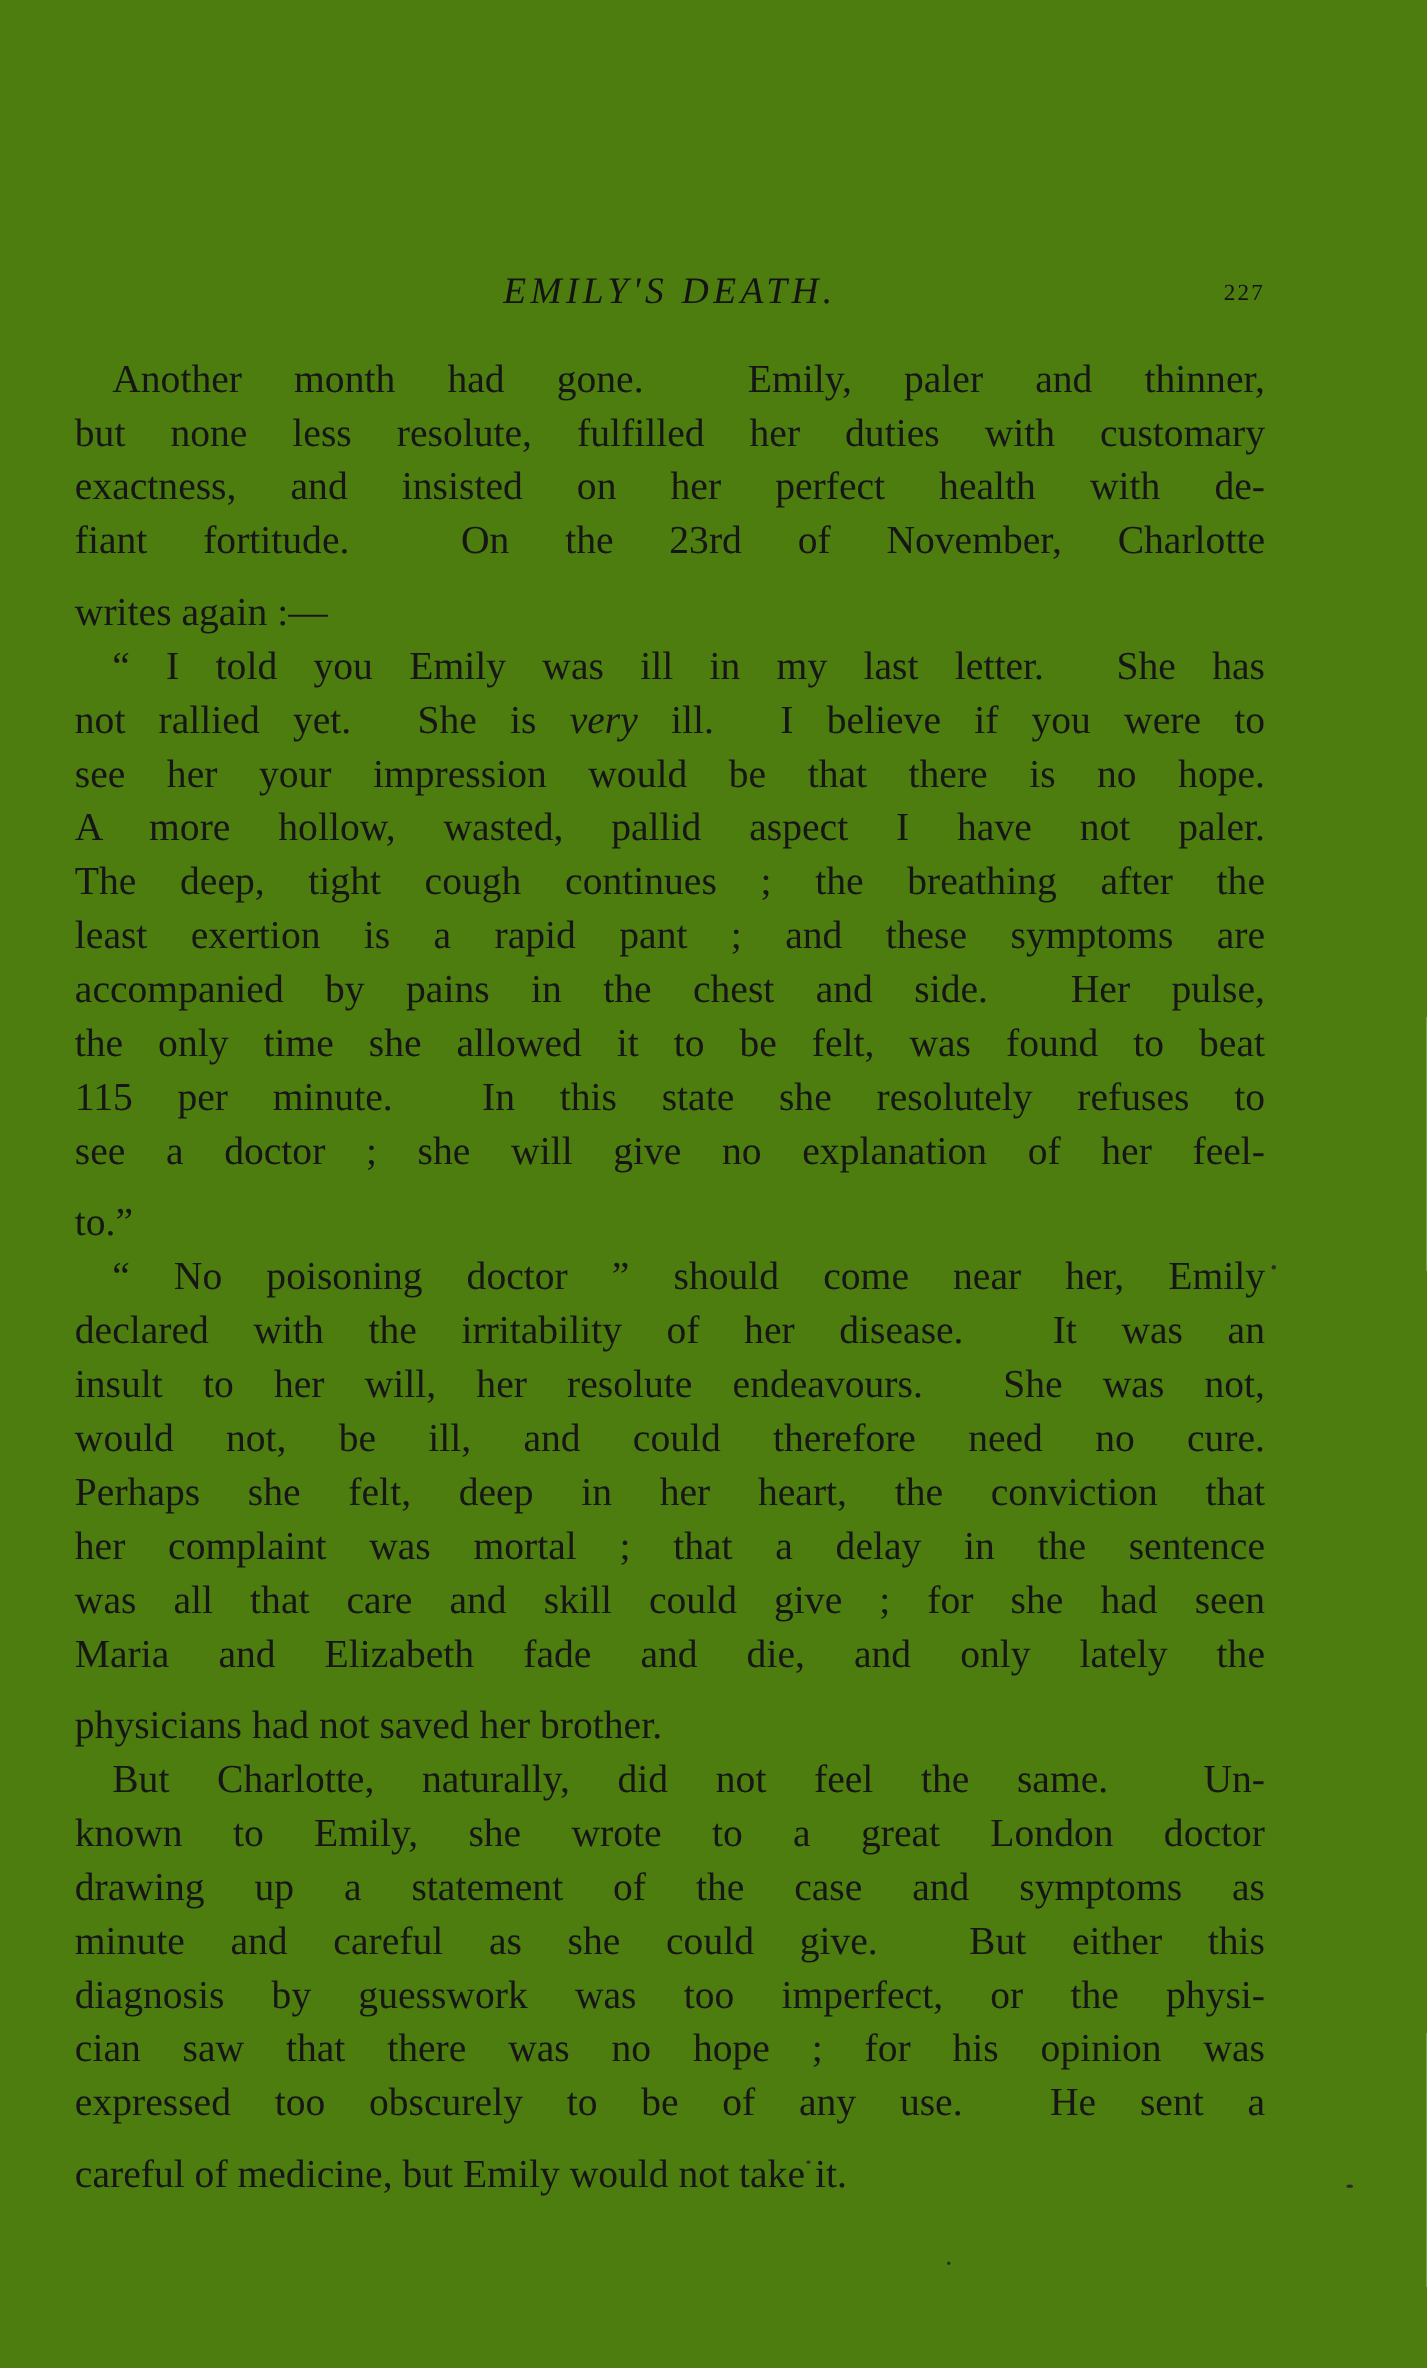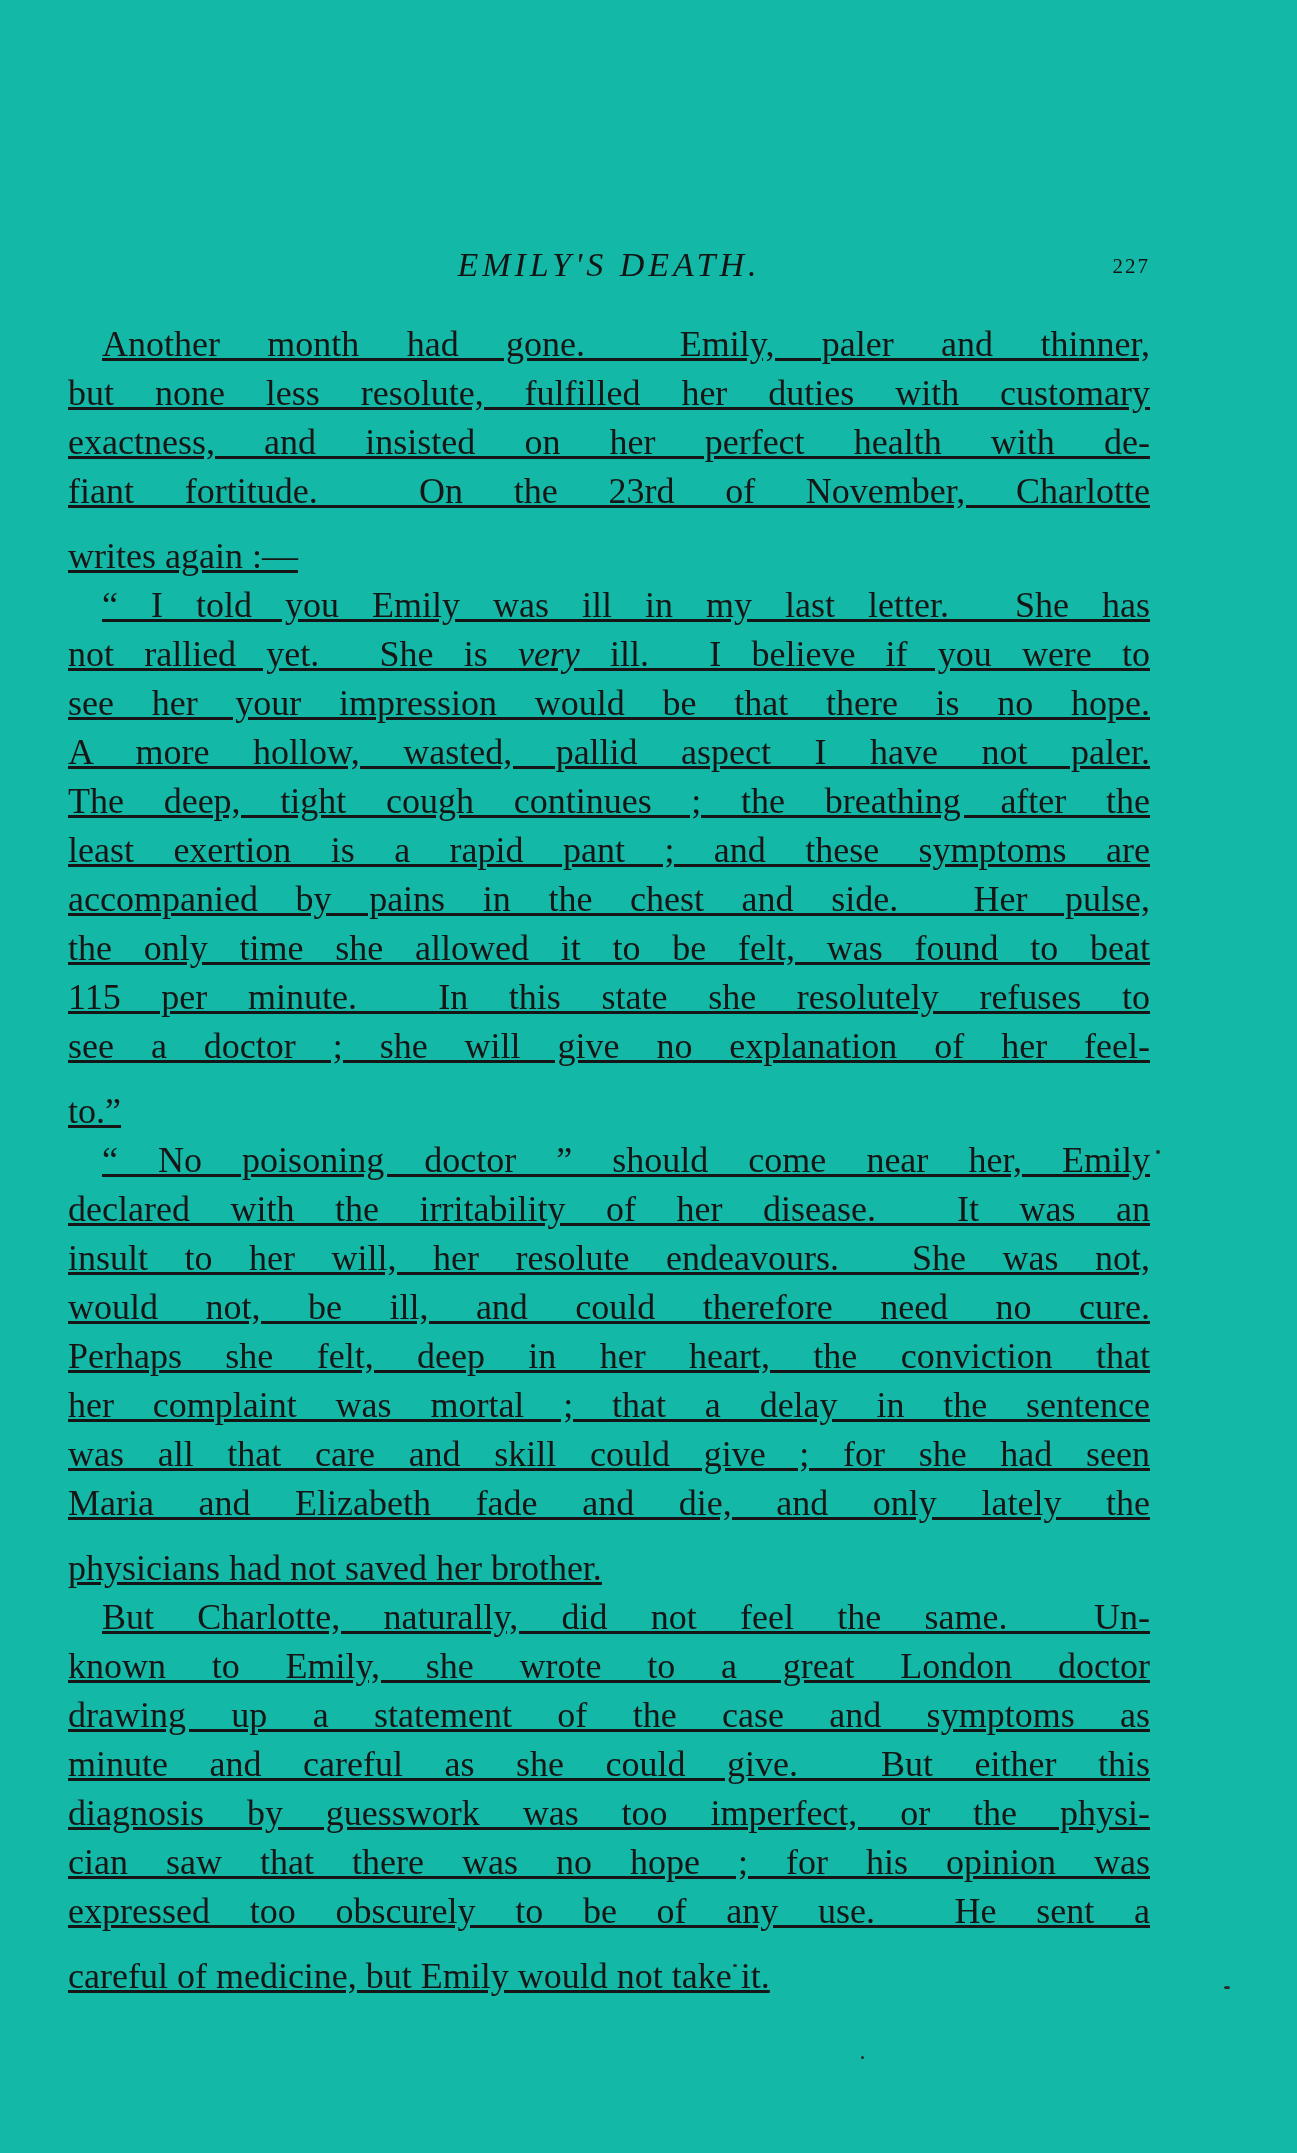--- a/index.html
+++ b/index.html
@@ -10,21 +10,21 @@
   body {
     width: 1297px;
     height: 2153px;
     position: relative;
     font-family: "Liberation Serif", "DejaVu Serif", serif;
     overflow: hidden;
   }
   .scan-page {
     position: absolute;
     inset: 0;
-    background: #14b8a6;
+    background: #4d7c0f;
   }
   .running-header {
     position: absolute;
     top: 246px;
     left: 68px;
     width: 1082px;
     height: 52px;
   }
   .running-header-title {
     display: block;
@@ -48,21 +48,21 @@
   }
   .text-block {
     position: absolute;
     top: 320px;
     left: 68px;
     width: 1082px;
     font-size: 36px;
     line-height: 49px;
     color: #161616;
   }
-  .paragraph { margin: 0; padding: 0; text-decoration: underline; }
+  .paragraph { margin: 0; padding: 0; }
   .line {
     height: 49px;
     text-align: justify;
     text-align-last: justify;
     white-space: normal;
   }
   .line.last { text-align-last: left; margin-top: 16px; }
   .line.indent { text-indent: 34px; }
   .line i { font-style: italic; }
   .scan-speck {

